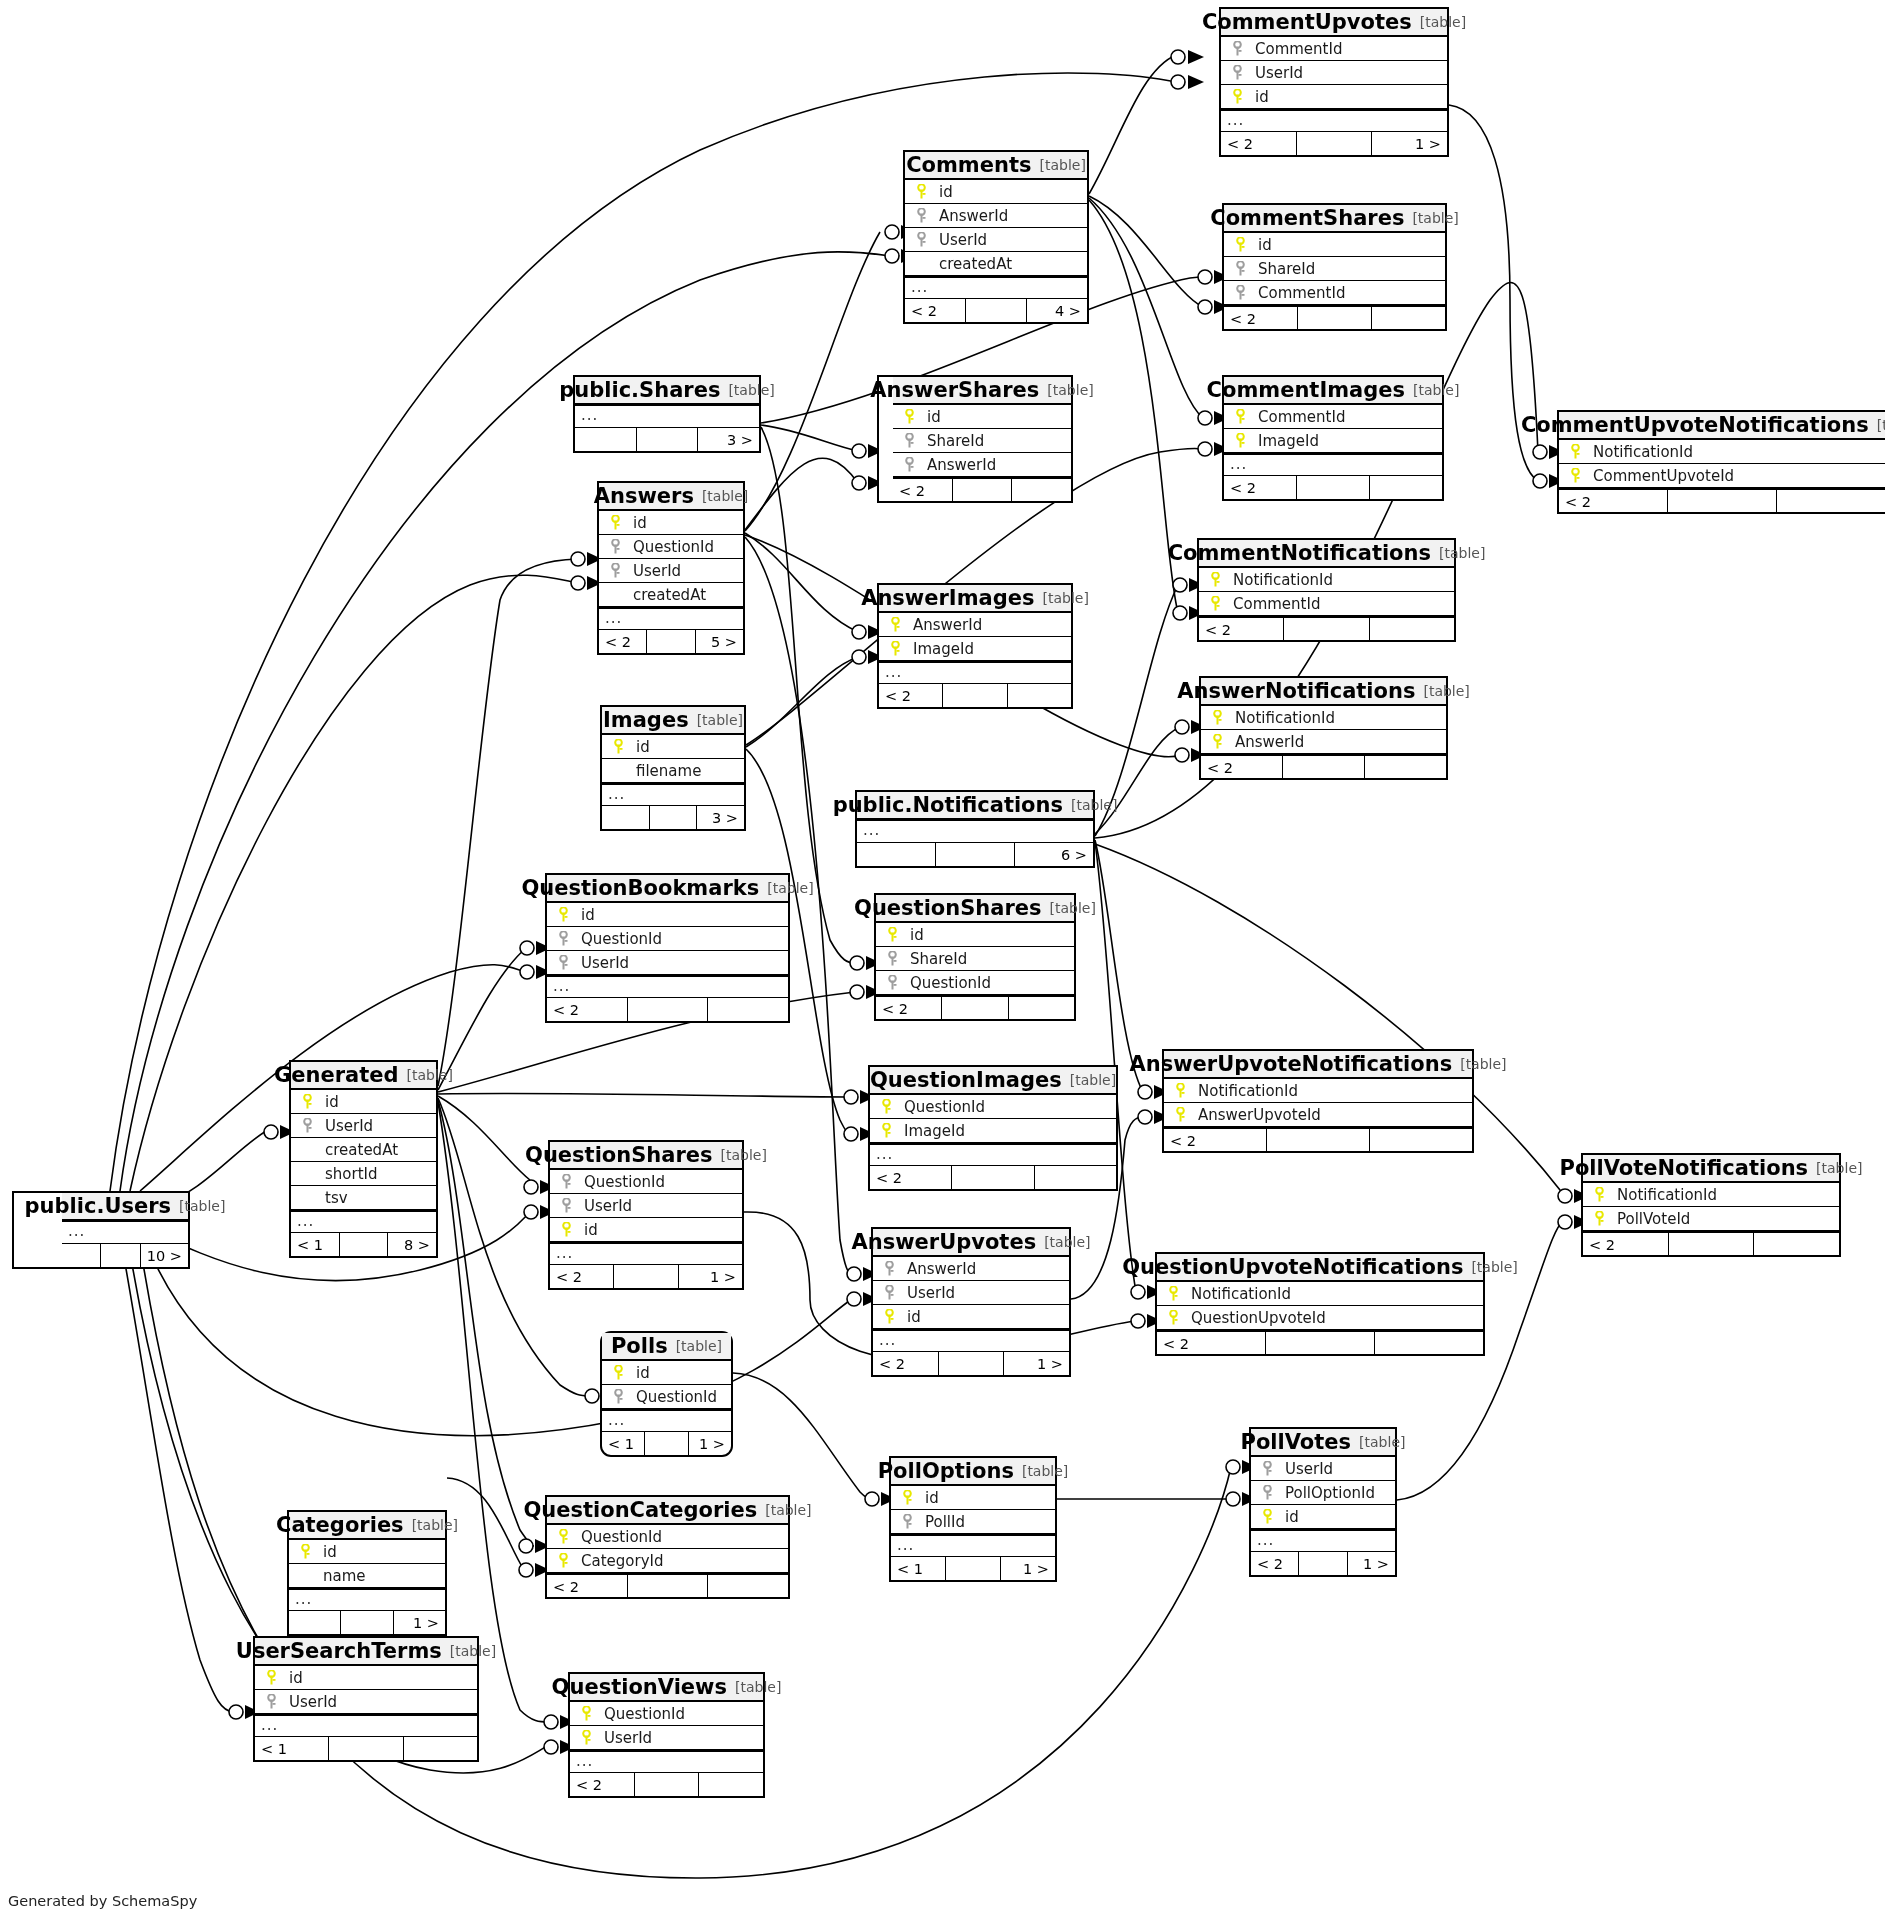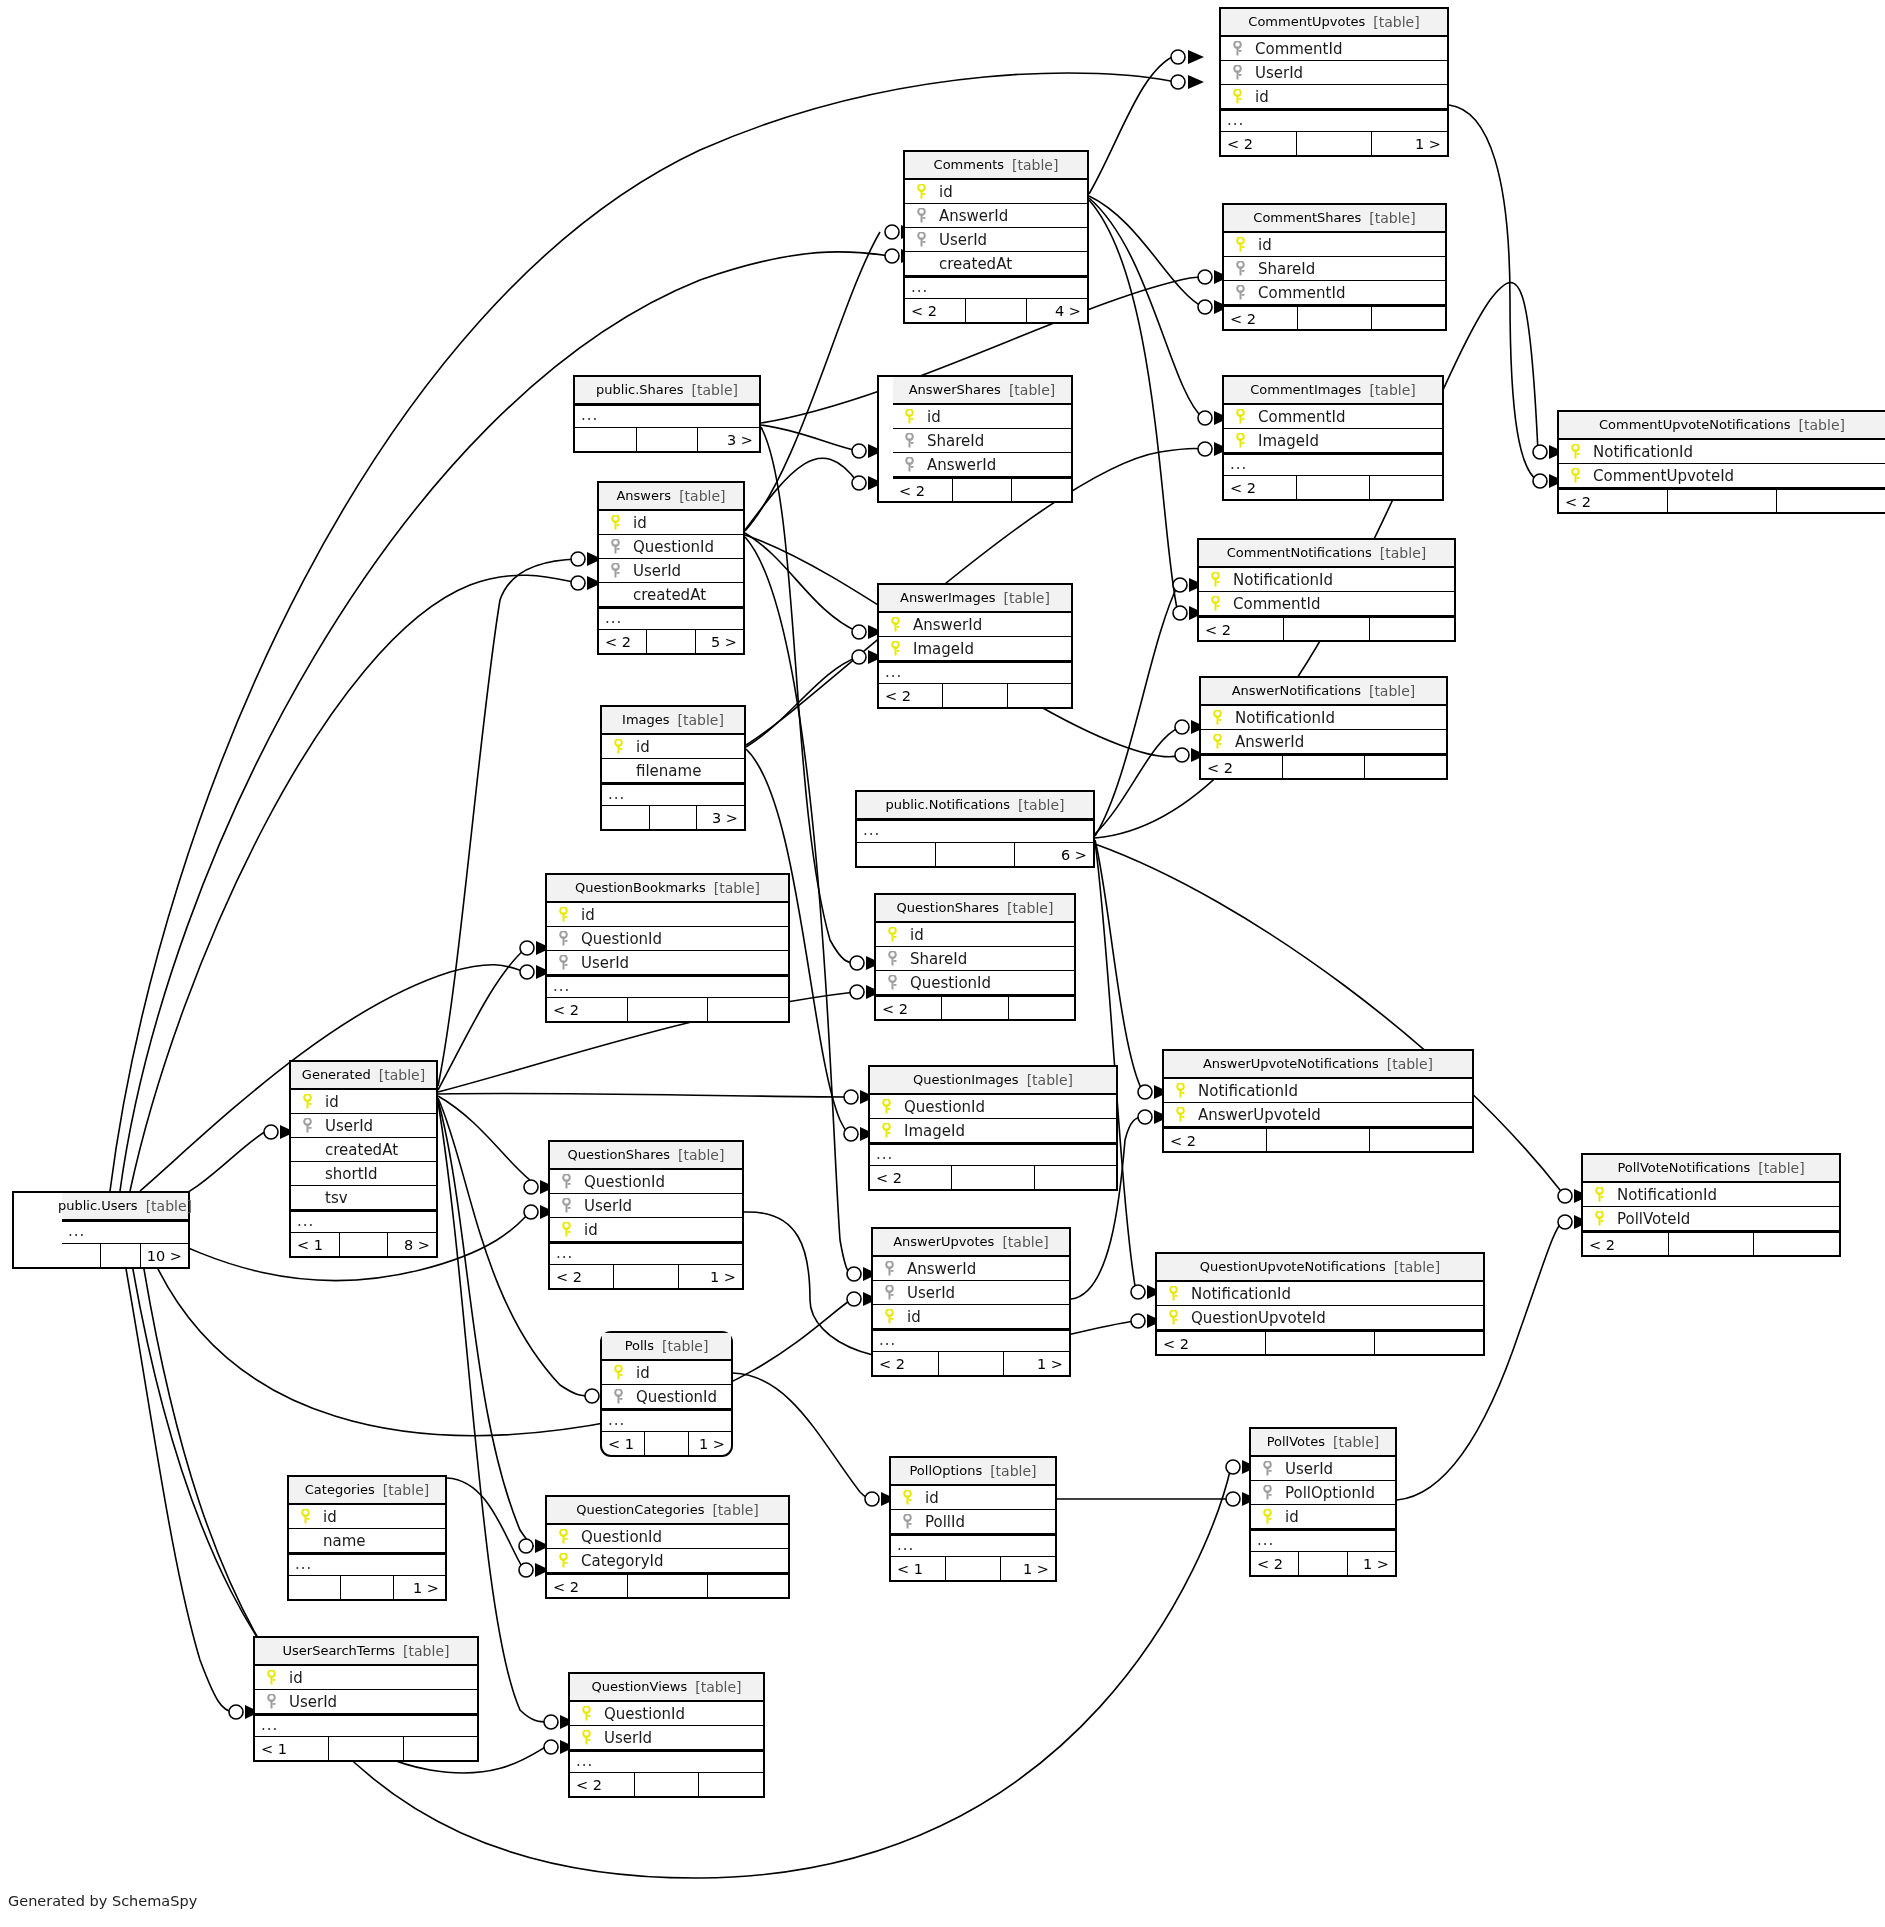--- a/index.html
+++ b/index.html
@@ -6,21 +6,21 @@
   body{width:1885px;height:1927px;position:relative;font-family:"DejaVu Sans","Liberation Sans",sans-serif;}
   #canvas{position:absolute;left:0;top:0;width:1885px;height:1927px;}
   svg.edges{position:absolute;left:0;top:0;width:1885px;height:1927px;pointer-events:none;}
   svg.edges path{fill:none;stroke:#000000;stroke-width:1.6px;}
   svg.edges circle{fill:#ffffff;stroke:#000000;stroke-width:1.6px;}
   svg.edges polygon{fill:#000000;stroke:none;}
 
   .tbl{position:absolute;border:2px solid #000;background:#fff;box-sizing:border-box;}
   .tbl .hdr{background:#f2f2f2;border-bottom:2px solid #000;height:26px;line-height:26px;
             padding:0 8px;white-space:nowrap;display:flex;align-items:center;justify-content:center;gap:8px;}
-  .tbl .hdr .tname{font-weight:normal;font-size:13px;color:#000;}
+  .tbl .hdr .tname{font-weight:bold;font-size:21px;color:#000;}
   .tbl .hdr .ttag{font-size:14px;color:#555;}
   .row{height:24px;line-height:24px;border-bottom:1px solid #000;display:flex;align-items:center;
        padding-left:6px;white-space:nowrap;font-size:15px;color:#1a1a1a;box-sizing:border-box;}
   .row:last-child{border-bottom:none;}
   .row .kslot{width:20px;display:inline-flex;justify-content:center;align-items:center;flex:0 0 20px;}
   .row .cname{padding-left:8px;}
   .row.plain .kslot{visibility:hidden;}
   .row.dots{height:22px;line-height:18px;font-size:15px;color:#333;letter-spacing:1px;
             padding-left:6px;border-top:2px solid #000;border-bottom:none;align-items:flex-start;}
   .row.dots.nosep{border-top:1px solid #000;}
@@ -1059,21 +1059,21 @@
           </span>
           <span class="cname">id</span>
         </div>
         <div class="row dots">...</div>
         <div class="foot">
           <div class="fc l">&lt; 2</div>
           <div class="fc"></div>
           <div class="fc r">1 &gt;</div>
         </div>
       </div>
-      <div class="tbl" style="left: 287px; top: 1475px; width: 160px;">
+      <div class="tbl" style="left: 287px; top: 1510px; width: 160px;">
         <div class="hdr">
           <span class="tname">Categories</span>
           <span class="ttag">[table]</span>
         </div>
         <div class="row">
           <span class="kslot">
             <svg class="key" viewBox="0 0 11 15">
               <circle cx="5.5" cy="3.6" r="3.3" fill="none" stroke="#e8e800" stroke-width="2"></circle>
               <rect x="4.5" y="5.5" width="2" height="9" fill="#e8e800"></rect>
               <rect x="6.5" y="9" width="3" height="1.8" fill="#e8e800"></rect>

